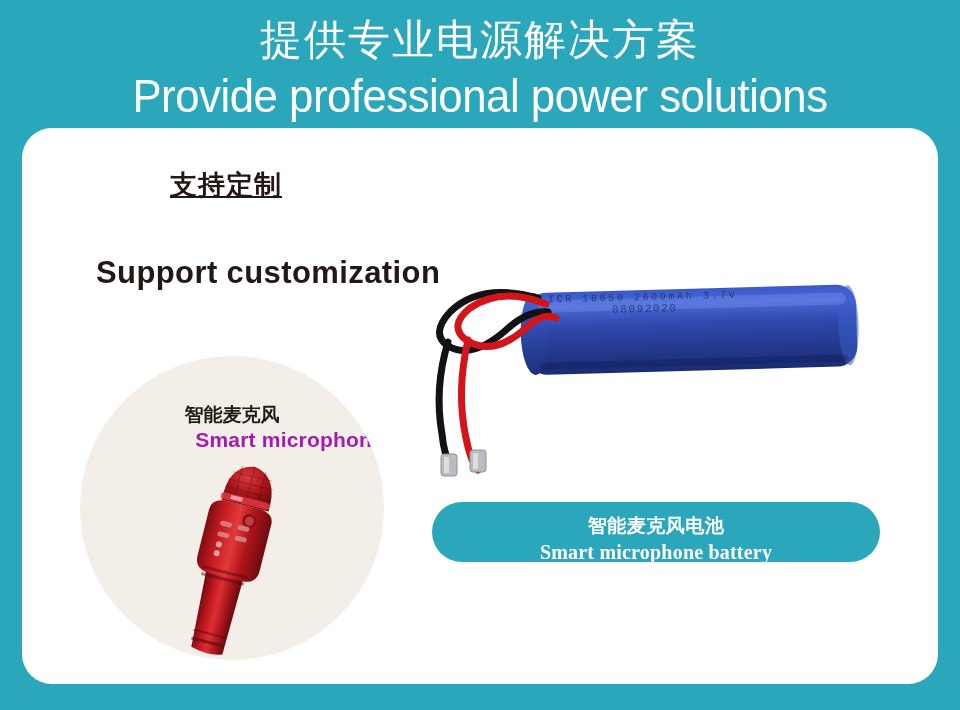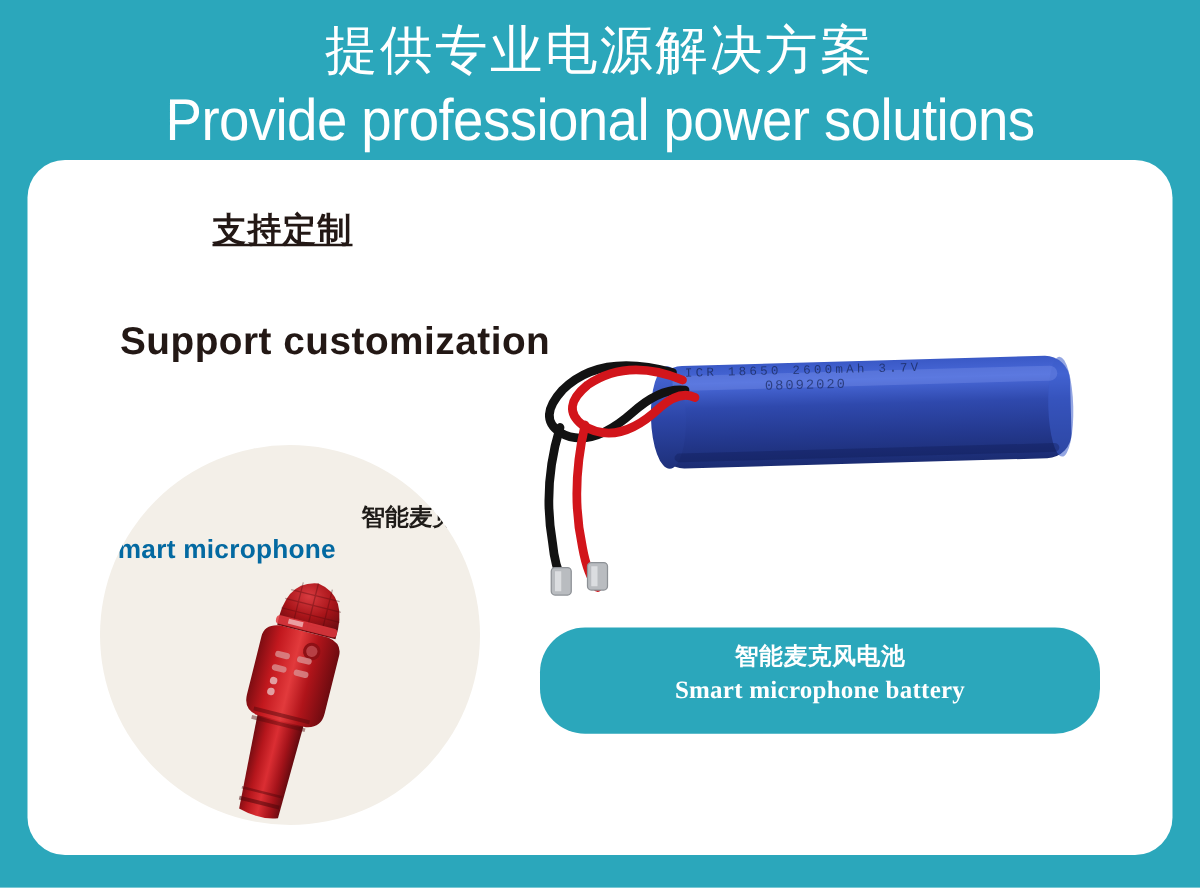--- a/index.html
+++ b/index.html
@@ -102,37 +102,37 @@
     height: 304px;
     border-radius: 50%;
     background: #f3efe8;
     overflow: hidden;
   }
   .mic-label-cn {
     position: absolute;
     left: 0;
     top: 46px;
     width: 304px;
-    text-align: right;
+    text-align: center;
     font-size: 19px;
     line-height: 24px;
     font-weight: 700;
     color: #1e1b18;
     font-family: "DejaVu Sans", "Liberation Sans", sans-serif;
   }
   .mic-label-en {
     position: absolute;
     left: 0;
     top: 70px;
     width: 304px;
-    text-align: left;
+    text-align: right;
     font-size: 21px;
     line-height: 28px;
     font-weight: 700;
-    color: #0369a1;
+    color: #a21caf;
     letter-spacing: 0.2px;
     font-family: "Liberation Sans", sans-serif;
   }
   .mic-art {
     position: absolute;
     left: 72px;
     top: 102px;
     width: 160px;
     height: 200px;
   }
@@ -169,21 +169,21 @@
     transform: rotate(-1.4deg);
     white-space: nowrap;
   }
 
   
   .caption-pill {
     position: absolute;
     left: 432px;
     top: 502px;
     width: 448px;
-    height: 85px;
+    height: 60px;
     border-radius: 36px;
     background: #2ba7bb;
     color: #ffffff;
     text-align: center;
   }
   .caption-cn {
     position: absolute;
     left: 0;
     top: 10px;
     width: 448px;

